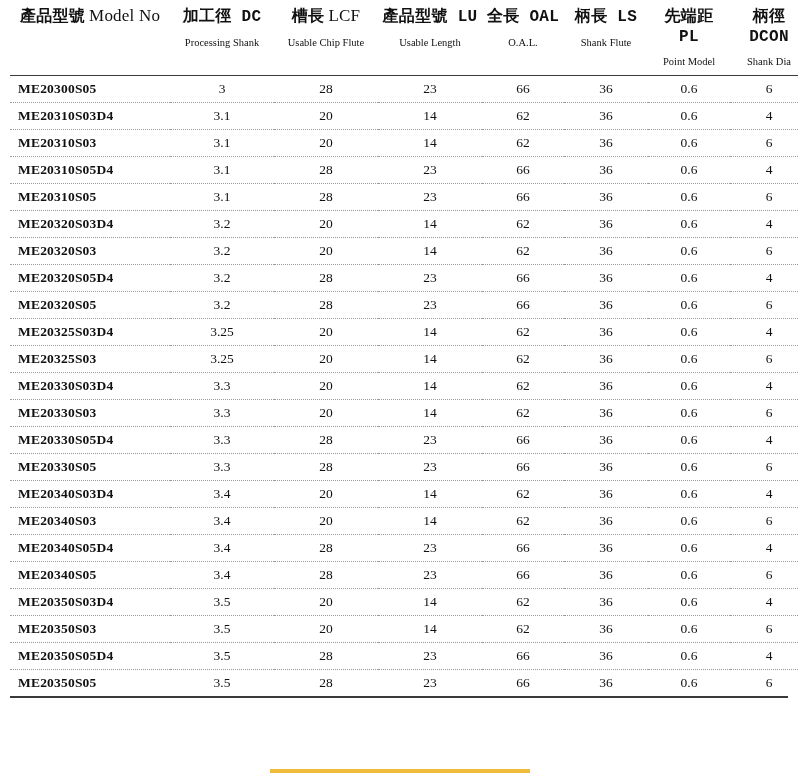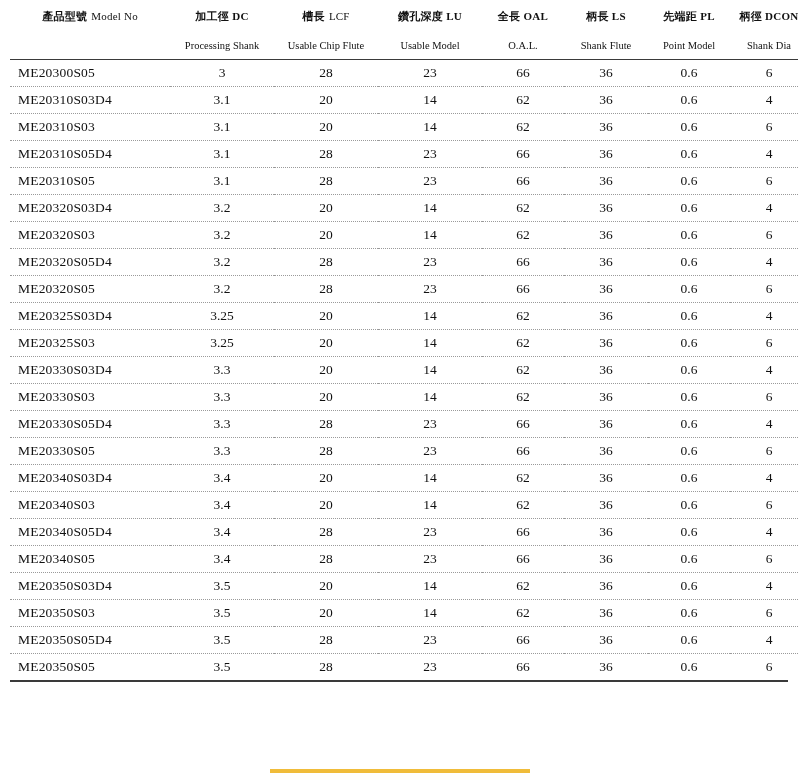--- a/index.html
+++ b/index.html
@@ -29,39 +29,39 @@
   thead th {
     padding: 6px 2px 7px 2px;
     vertical-align: top;
     font-weight: normal;
     text-align: center;
   }
   thead tr.head-row {
     border-bottom: 1.6px solid #3a3a3a;
   }
   .hdr-cn {
-    font-family: Liberation Serif, serif;
-    font-size: 11px;
+    font-family: Liberation Mono, monospace;
+    font-size: 16px;
     font-weight: bold;
     letter-spacing: 0.3px;
     color: #111;
   }
   .hdr-en-inline {
     font-family: "Liberation Serif", serif;
-    font-size: 11px;
+    font-size: 17px;
     font-weight: normal;
     letter-spacing: 0.2px;
     color: #111;
   }
   .hdr-sub {
     display: block;
     font-family: "Liberation Serif", serif;
     font-size: 10.5px;
     line-height: 13px;
-    margin-top: 15px;
+    margin-top: 9px;
     color: #111;
   }
   col.c-model { width: 160px; }
   col.c-dc    { width: 104px; }
   col.c-lcf   { width: 104px; }
   col.c-lu    { width: 104px; }
   col.c-oal   { width: 82px; }
   col.c-ls    { width: 84px; }
   col.c-pl    { width: 82px; }
   col.c-dcon  { width: 78px; }
@@ -72,20 +72,21 @@
     color: #111;
     padding: 5px 2px 5px 2px;
     text-align: center;
     border-bottom: 1px dotted #9a9a9a;
     white-space: nowrap;
   }
   tbody td.model {
     text-align: left;
     padding-left: 8px;
     letter-spacing: 0.2px;
+    font-weight: bold;
   }
   tbody tr:last-child td {
     border-bottom: none;
     margin-left: 40px;
   }
   .bottom-rule {
     width: 778px;
     height: 1.6px;
     background: #3a3a3a;
     margin: 0 auto;
@@ -123,22 +124,22 @@
         <th>
           <span class="hdr-cn">加工徑 DC</span>
           <span class="hdr-sub">Processing Shank</span>
         </th>
         <th>
           <span class="hdr-cn">槽長</span>
           <span class="hdr-en-inline">LCF</span>
           <span class="hdr-sub">Usable Chip Flute</span>
         </th>
         <th>
-          <span class="hdr-cn">鑽孔深度 LU</span>
-          <span class="hdr-sub">Usable Model</span>
+          <span class="hdr-cn">產品型號 LU</span>
+          <span class="hdr-sub">Usable Length</span>
         </th>
         <th>
           <span class="hdr-cn">全長 OAL</span>
           <span class="hdr-sub">O.A.L.</span>
         </th>
         <th>
           <span class="hdr-cn">柄長 LS</span>
           <span class="hdr-sub">Shank Flute</span>
         </th>
         <th>

